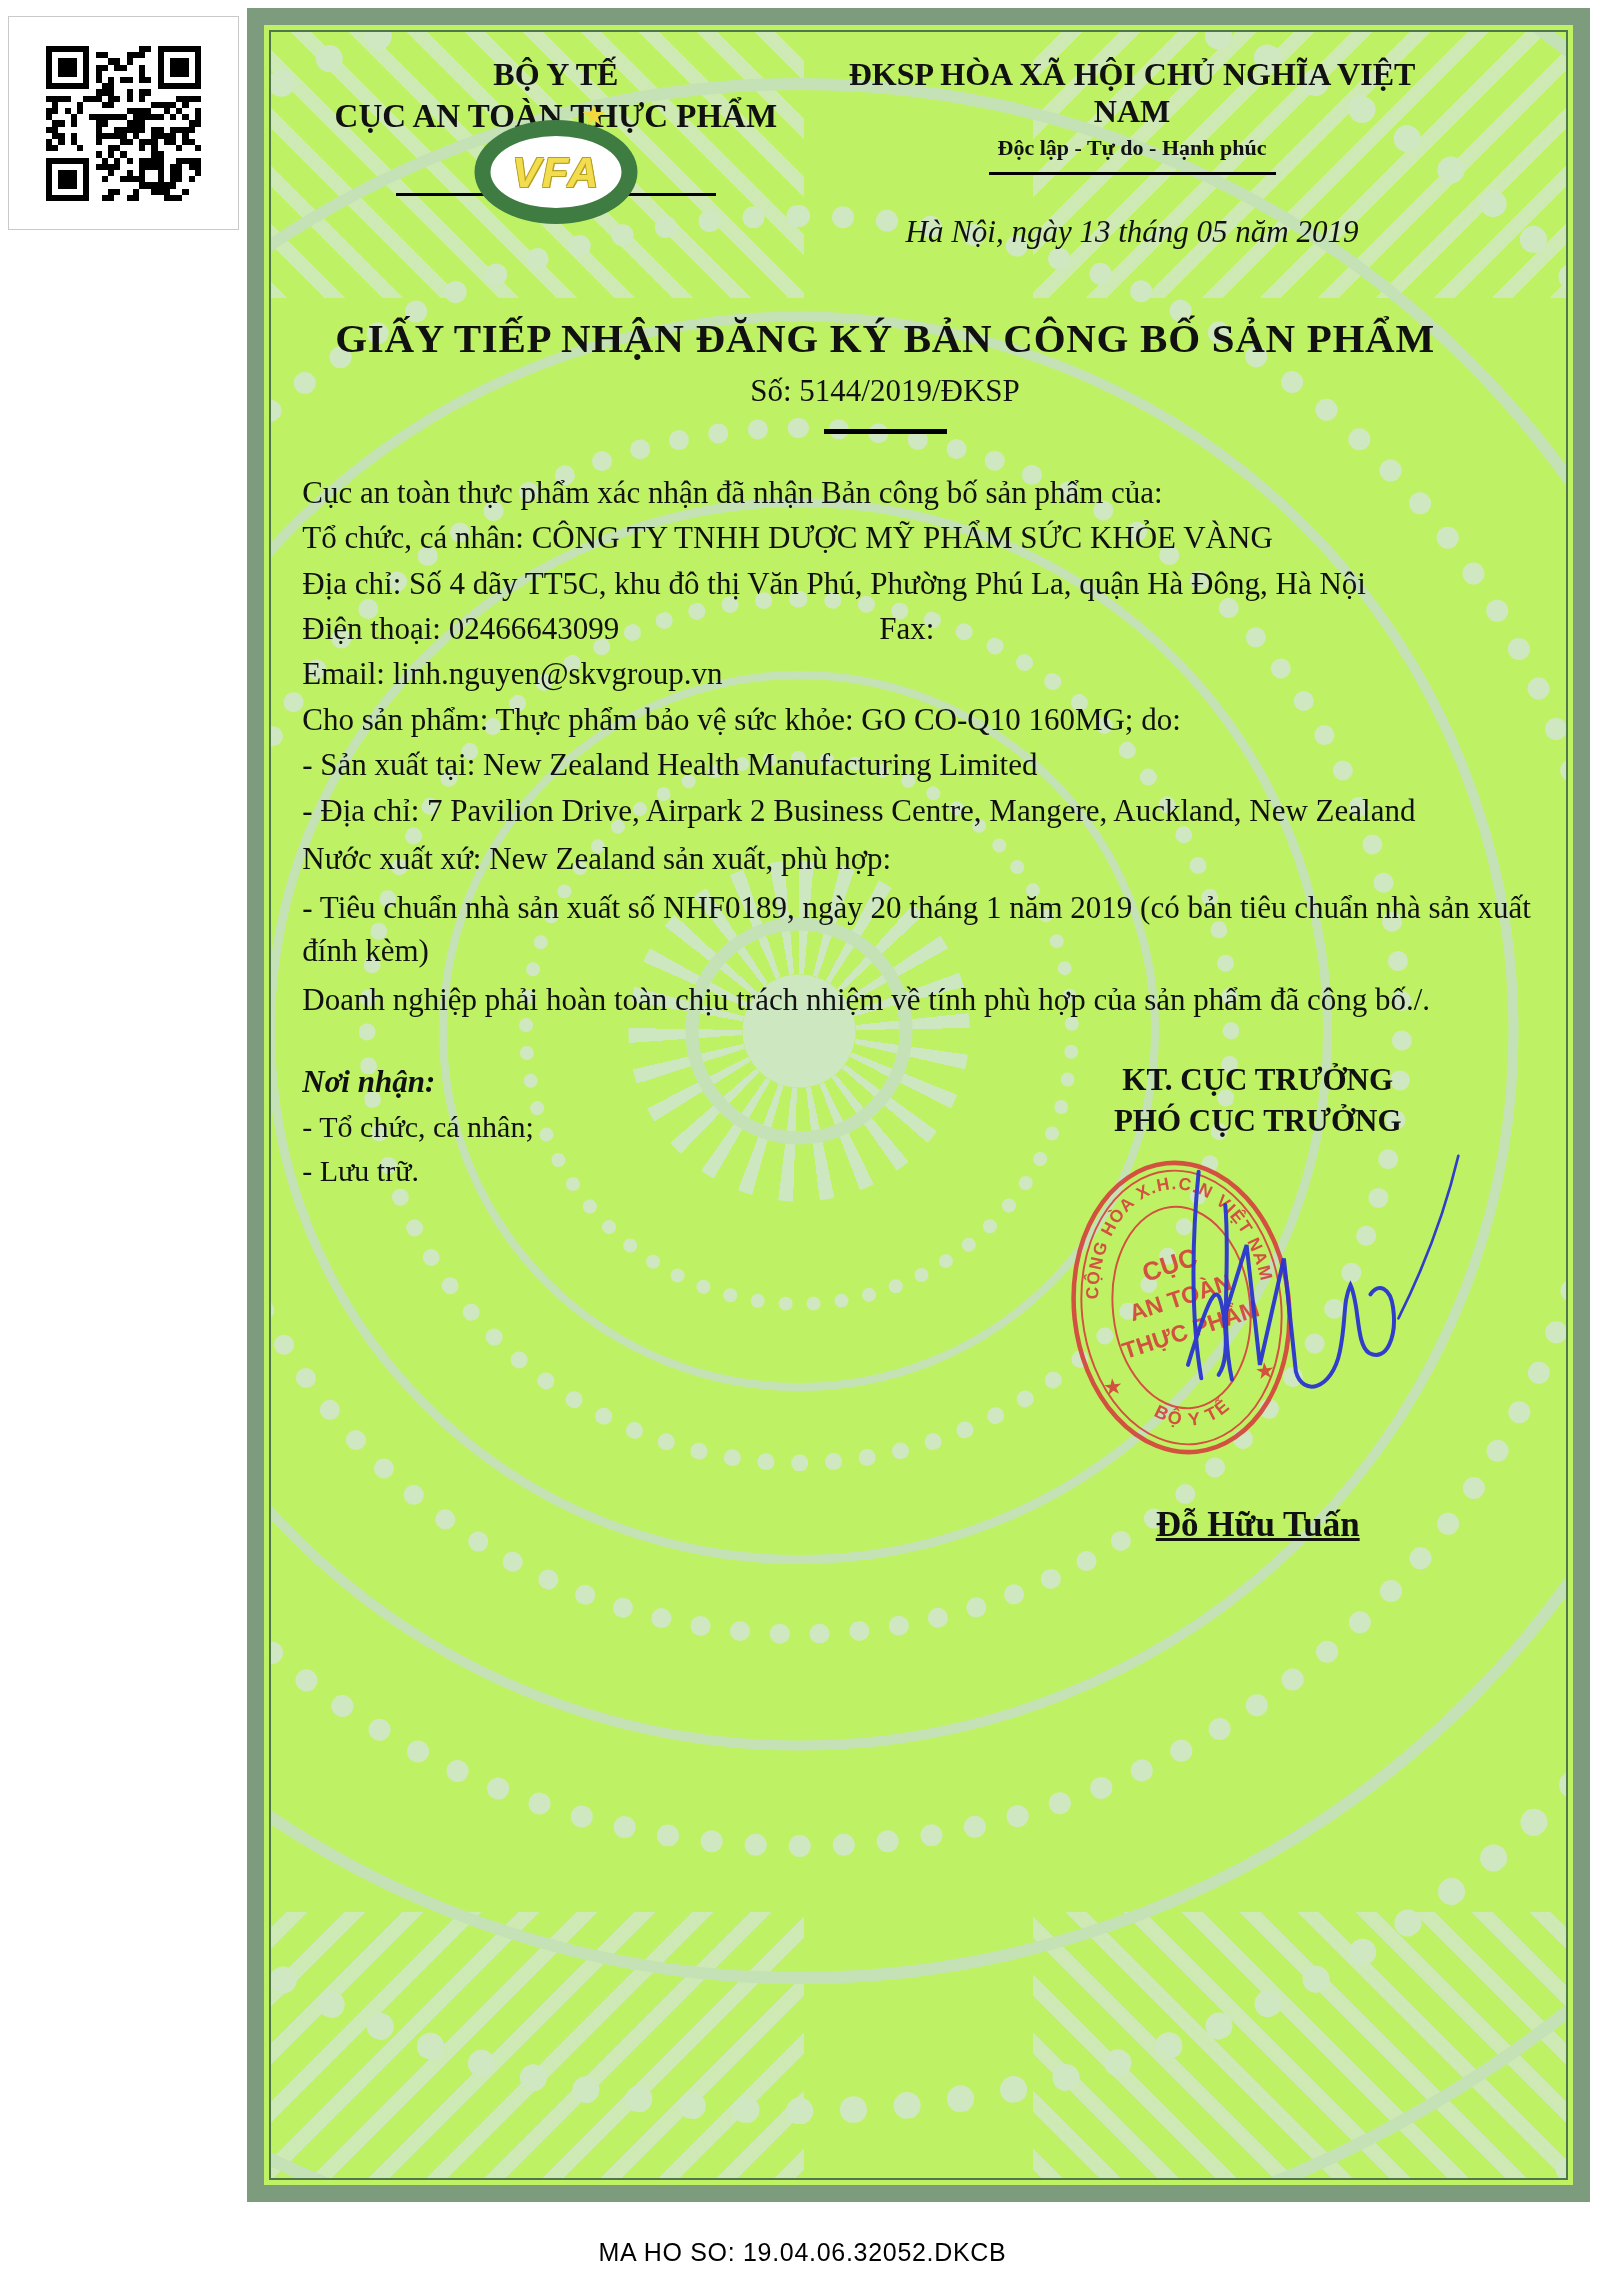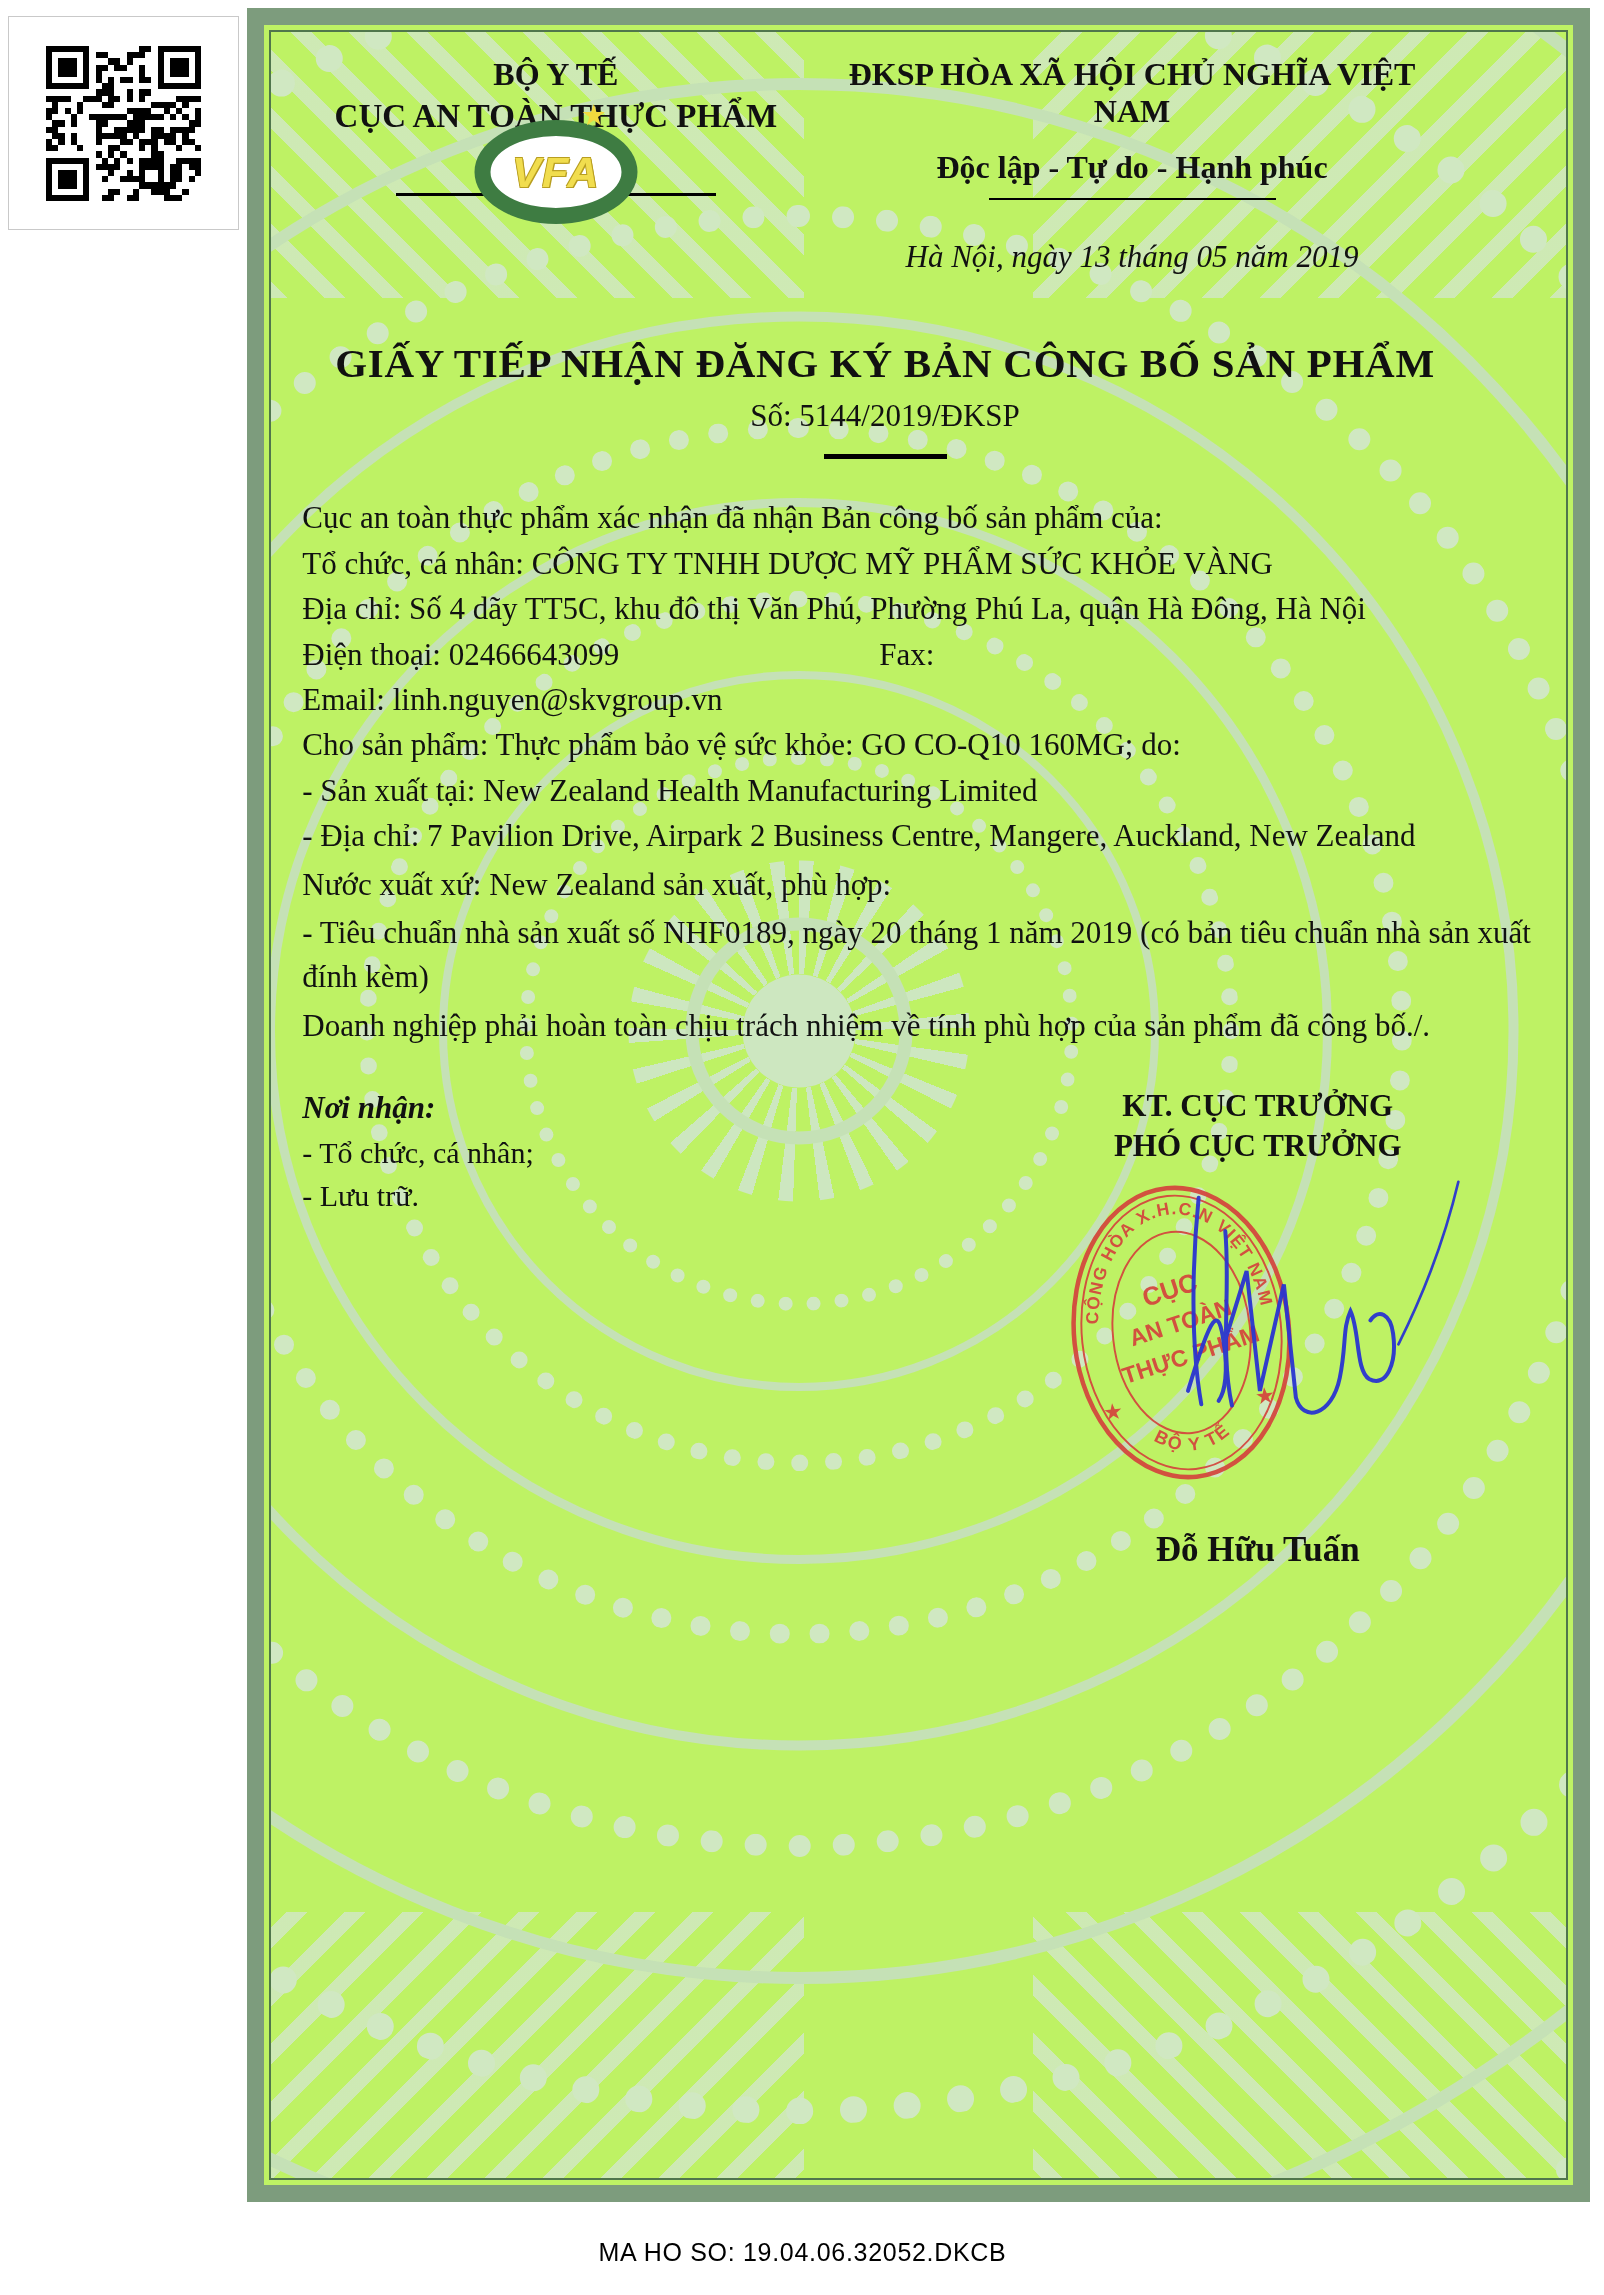--- a/index.html
+++ b/index.html
@@ -44,21 +44,21 @@
   .rule-left{width:320px;height:2.7px;background:#000;margin:57px auto 0;}
   .vfa-logo{position:absolute;left:50%;top:64px;transform:translateX(-50%);
             width:131px;height:72px;border:16px solid #3e7c42;border-radius:50%;
             background:#fff;z-index:2;display:flex;align-items:center;justify-content:center;}
   .vfa-text{font-family:"Liberation Sans",sans-serif;font-style:italic;font-weight:bold;
             font-size:43px;color:#f1dd4e;letter-spacing:1.3px;
             text-shadow:1.3px 1.3px 0 #b89e20,-0.7px -0.7px 0 #b89e20,0.7px -0.7px 0 #b89e20,-0.7px 0.7px 0 #b89e20;}
   .vfa-star{position:absolute;top:-35px;right:14.7px;color:#f2d93e;font-size:29px;line-height:1;}
   .header-right{width:56%;text-align:center;}
   .hr1{font-size:32px;font-weight:bold;line-height:1.15;}
-  .hr2{font-size:32px;font-weight:bold;line-height:1.15;margin-top:19px;}
+  .hr2{font-size:22px;font-weight:bold;line-height:1.15;margin-top:5px;}
   .rule-right{width:287px;height:2.7px;background:#000;margin:12px auto 0;}
   .date-line{font-size:31px;font-style:italic;margin-top:39px;}
 
   
   .title-block{text-align:center;margin-top:64px;padding-right:67px;}
   .title-main{font-size:41px;font-weight:bold;letter-spacing:0.7px;}
   .title-no{font-size:31px;margin-top:10.7px;}
   .title-rule{width:123px;height:5.3px;background:#000;margin:20px auto 0;}
 
   
@@ -69,21 +69,21 @@
 
   
   .sign-row{display:flex;margin-top:39px;gap:35px;}
   .recipients{font-size:30px;line-height:1.45;}
   .recipients .label{font-size:31px;font-weight:bold;font-style:italic;}
   .sign-block{margin-left:auto;width:506px;margin-right:24px;text-align:center;position:relative;}
   .sg1,.sg2{font-size:31px;font-weight:bold;line-height:1.3;}
   .stamp-wrap{position:relative;height:333px;margin-top:10.7px;}
   .stamp{position:absolute;left:60px;top:0;width:233px;height:311px;transform:rotate(-6deg);opacity:.92;}
   .sig{position:absolute;left:167px;top:-6.7px;width:313px;height:280px;}
-  .signer{font-size:35px;font-weight:bold;margin-top:20px;}
+  .signer{font-size:35px;font-weight:bold;margin-top:20px;text-decoration:underline;}
 
   
   .footer{position:absolute;left:0;right:0;top:2238px;text-align:center;
           font-family:"Liberation Sans",sans-serif;font-size:25px;color:#000;letter-spacing:0.7px;}
 
   .stampTxt{font-family:"Liberation Sans",sans-serif;font-weight:bold;fill:#d4443c;}
 </style>
 </head>
 <body>
 

